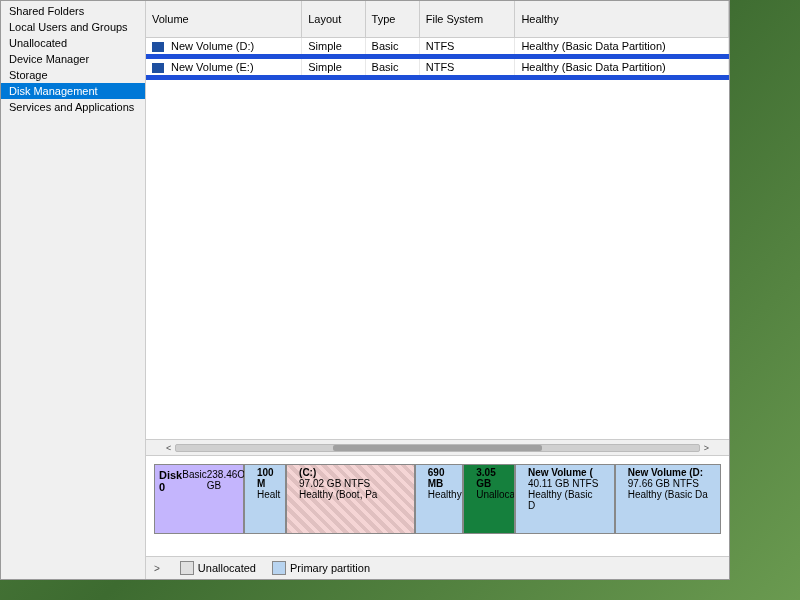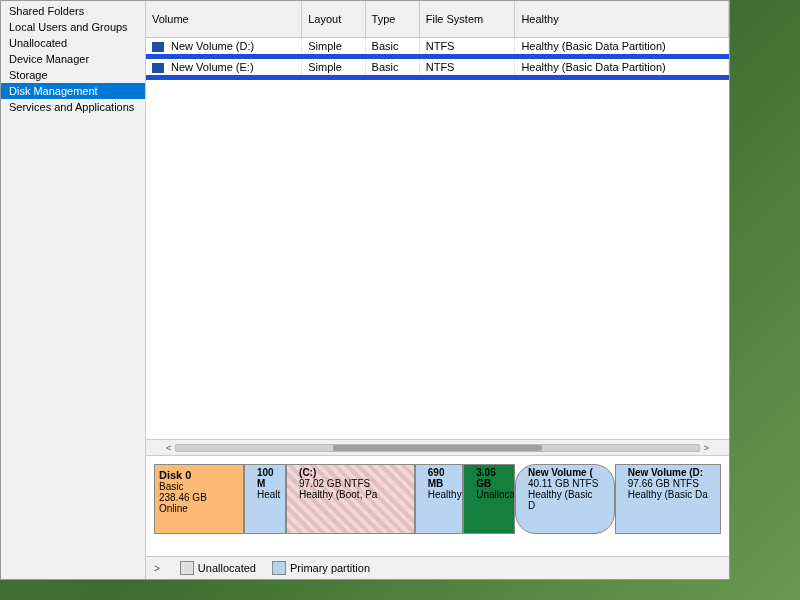--- a/index.html
+++ b/index.html
@@ -165,24 +165,24 @@
       align-items: stretch;
       margin-bottom: 4px;
       height: 70px;
     }
 
     .disk-label {
       width: 90px;
       padding: 4px;
       font-size: 11px;
       border: 1px solid #888;
-      background: #fdba74;
+      background: #c4b5fd;
       flex-shrink: 0;
       display: flex;
-      flex-direction: column;
+      flex-direction: row;
       justify-content: flex-start;
     }
 
     .disk-label .disk-name {
       font-weight: bold;
       font-size: 11px;
     }
 
     .disk-label .disk-info {
       font-size: 10px;
@@ -224,21 +224,20 @@
     }
 
     .partition.unallocated {
       background: #15803d;
       flex: 1.2;
     }
 
     .partition.data1 {
       background: #b8d4f0;
       flex: 2.5;
-      border-radius: 21px;
     }
 
     .partition.data2 {
       background: #b8d4f0;
       flex: 2.5;
     }
 
     .partition-name {
       font-weight: bold;
       font-size: 10px;

